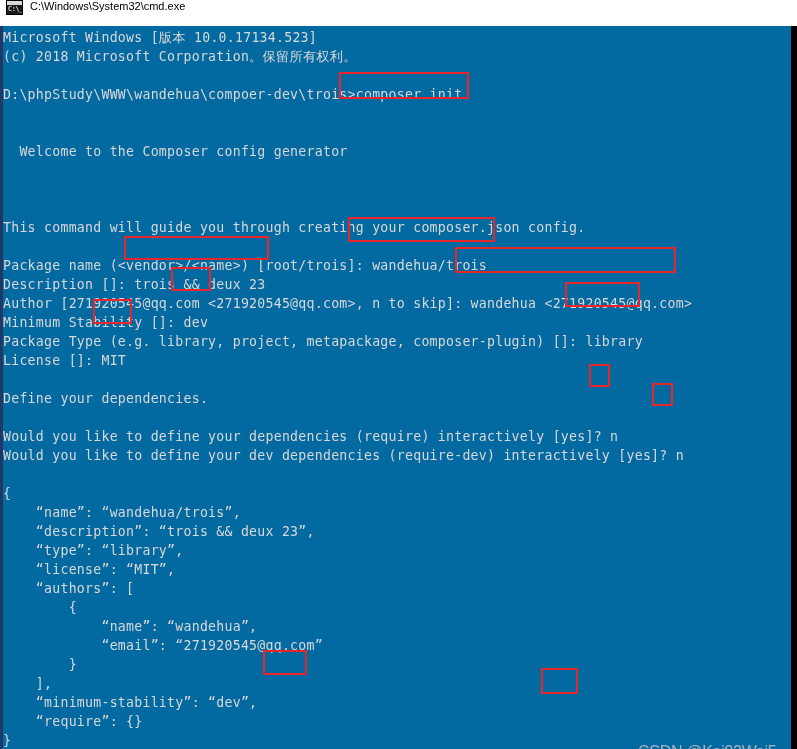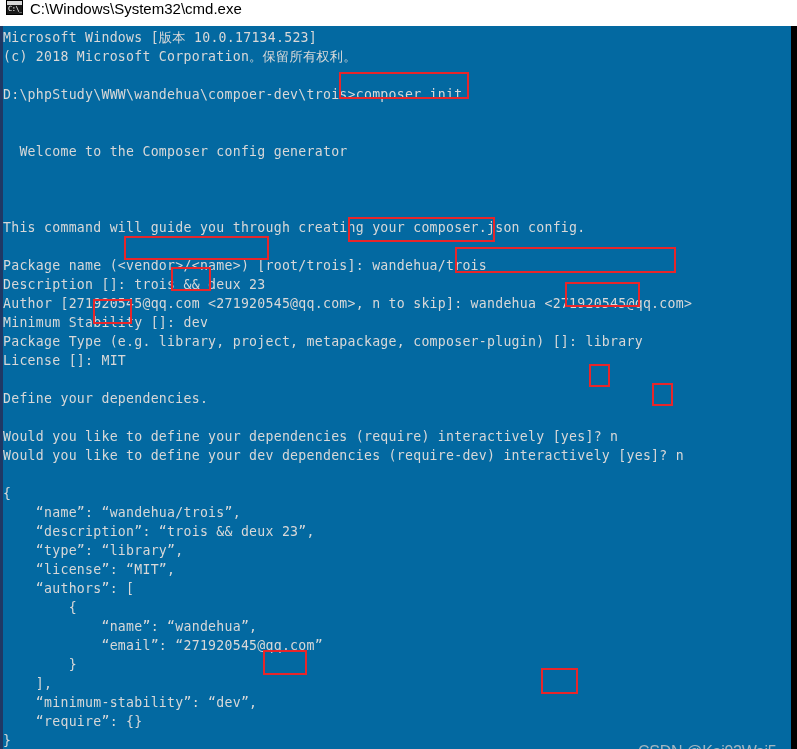--- a/index.html
+++ b/index.html
@@ -52,21 +52,21 @@
     left: 1px;
     top: 4px;
     font-family: "DejaVu Sans Mono", monospace;
     font-size: 7px;
     line-height: 9px;
     color: #ffffff;
     letter-spacing: -0.5px;
   }
   #title-text {
     font-family: "Liberation Sans", sans-serif;
-    font-size: 15px;
+    font-size: 11px;
     color: #000000;
     white-space: nowrap;
   }
   
   #console {
     position: absolute;
     left: 0;
     top: 26px;
     width: 791px;
     height: 723px;

